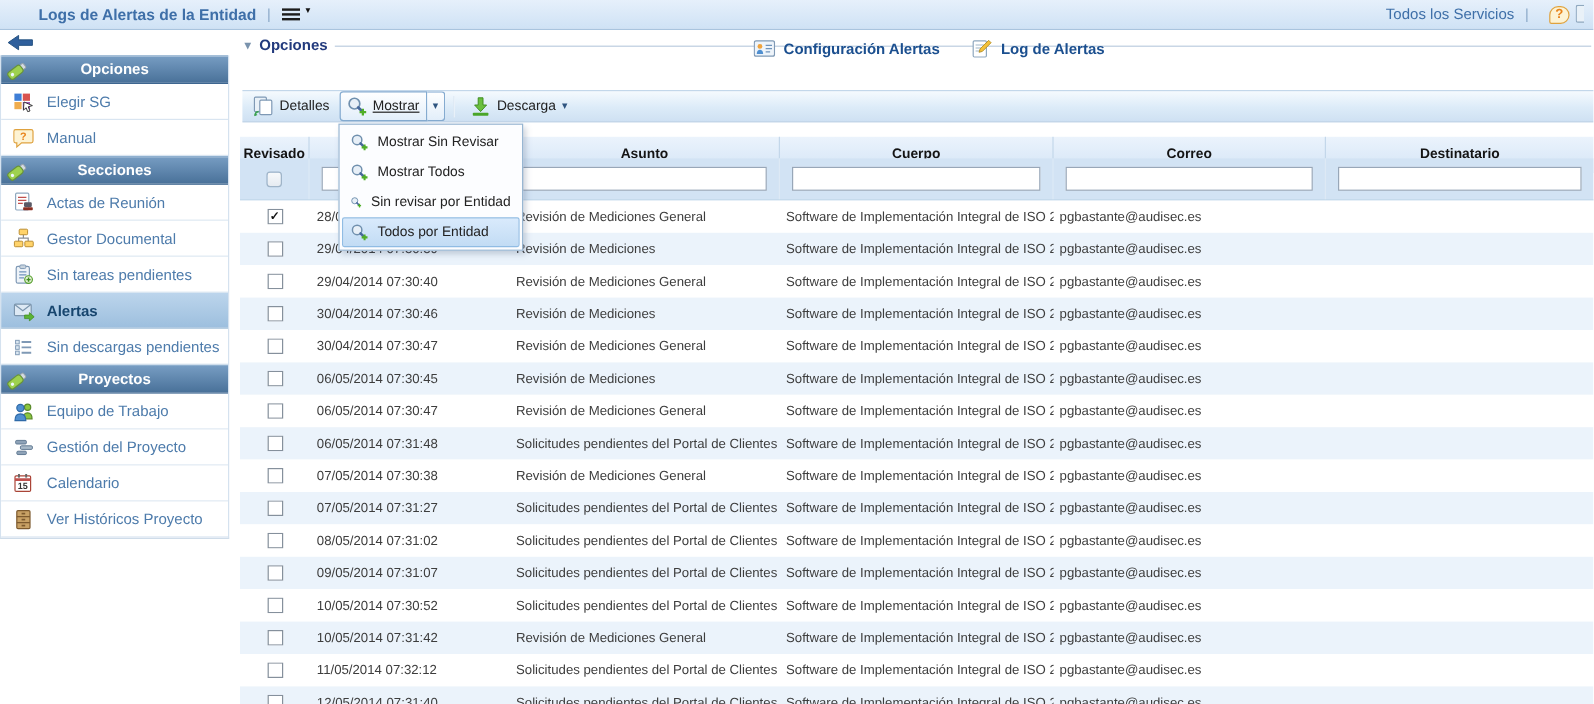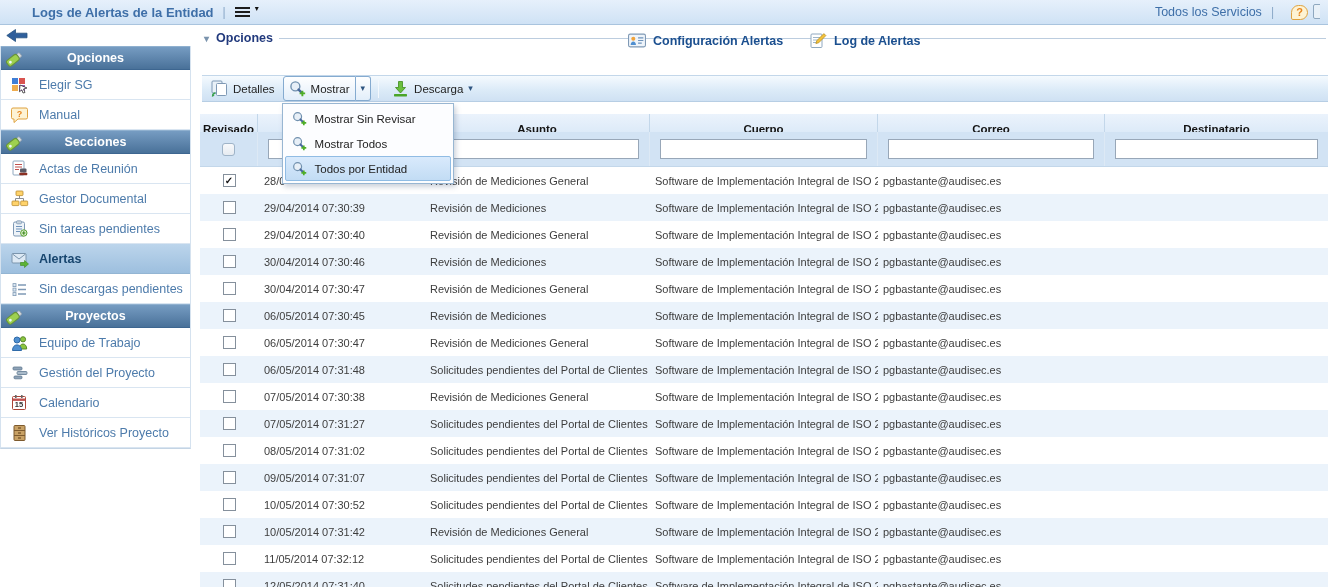--- a/index.html
+++ b/index.html
@@ -48,28 +48,28 @@
 
   
   .toolbar { position:absolute; top:75px; left:202px; right:0; height:27px;
     background:linear-gradient(#f5fafe,#dcebf8 55%,#cfe1f3);
     border-top:1px solid #c3d7ea; border-bottom:1px solid #b7cee4;
     display:flex; align-items:center; padding-left:3px; z-index:20; }
   .tb-btn { display:flex; align-items:center; gap:5px; padding:3px 5px; color:#222; font-size:11.5px;
     border:1px solid transparent; border-radius:3px; cursor:pointer; white-space:nowrap; }
   .mostrar-wrap { position:relative; display:flex; margin-left:2px; }
   .btn-open { border:1px solid #85abd0; background:linear-gradient(#ffffff,#e2eefa);
-    border-radius:3px 0 0 3px; }
+    border-radius:3px 0 0 3px;text-decoration:underline; }
   .arrow-btn { border:1px solid #85abd0; border-left:none; border-radius:0 3px 3px 0;
     background:linear-gradient(#ffffff,#e2eefa); padding:3px 5px; display:flex; align-items:center; cursor:pointer; }
   .caret-sm { font-size:9px; color:#2f5580; line-height:1; }
   .vsep { width:1px; height:18px; background:#b7cee4; border-right:1px solid #f3f8fd; margin:0 7px; }
 
   
-  .menu { position:absolute; top:calc(100% + 2px); left:-1px; width:172px; z-index:40;
+  .menu { position:absolute; top:calc(100% + 2px); left:-1px; width:154px; z-index:40;
     background:#fcfdff; border:1px solid #98b6d2; box-shadow:2px 3px 5px rgba(60,80,110,.25); padding:2px; }
   .menu-item { height:25px; display:flex; align-items:center; gap:8px; padding:0 6px;
     color:#222; font-size:11.5px; border:1px solid transparent; cursor:pointer; white-space:nowrap; }
   .menu-item.hl { background:linear-gradient(#d9eafc,#c2dcf4); border:1px solid #90bce4; border-radius:2px; }
 
   
   .cols { display:grid; grid-template-columns:58px 167px 225px 228px 227px 223px; }
   .thead { position:absolute; top:114px; left:200px; width:1128px; height:30px;
     background:linear-gradient(#ebf3fc,#d4e5f6); border-bottom:1px solid #c3d7ea; }
   .hcell { display:flex; align-items:center; justify-content:center; font-weight:bold; color:#141414;
@@ -320,20 +320,28 @@
     </svg>
     <span>Mostrar Sin Revisar</span>
   </div>
         <div class="menu-item">
     <svg width="15" height="15" viewBox="0 0 16 16">
       <circle cx="6" cy="6" r="4.2" fill="#e7eff7" stroke="#7090ae" stroke-width="1.3"></circle>
       <path d="M9 9 L12.4 12.4" stroke="#48689c" stroke-width="2.2" stroke-linecap="round"></path>
       <path d="M12.6 10v5.2M10 12.6h5.2" stroke="#4fae27" stroke-width="1.8"></path>
     </svg>
     <span>Mostrar Todos</span>
+  </div>
+        <div class="menu-item">
+    <svg width="15" height="15" viewBox="0 0 16 16">
+      <circle cx="6" cy="6" r="4.2" fill="#e7eff7" stroke="#7090ae" stroke-width="1.3"></circle>
+      <path d="M9 9 L12.4 12.4" stroke="#48689c" stroke-width="2.2" stroke-linecap="round"></path>
+      <path d="M12.6 10v5.2M10 12.6h5.2" stroke="#4fae27" stroke-width="1.8"></path>
+    </svg>
+    <span>Sin revisar por Entidad</span>
   </div>
         <div class="menu-item hl">
     <svg width="15" height="15" viewBox="0 0 16 16">
       <circle cx="6" cy="6" r="4.2" fill="#e7eff7" stroke="#7090ae" stroke-width="1.3"></circle>
       <path d="M9 9 L12.4 12.4" stroke="#48689c" stroke-width="2.2" stroke-linecap="round"></path>
       <path d="M12.6 10v5.2M10 12.6h5.2" stroke="#4fae27" stroke-width="1.8"></path>
     </svg>
     <span>Todos por Entidad</span>
   </div>
       </div>

